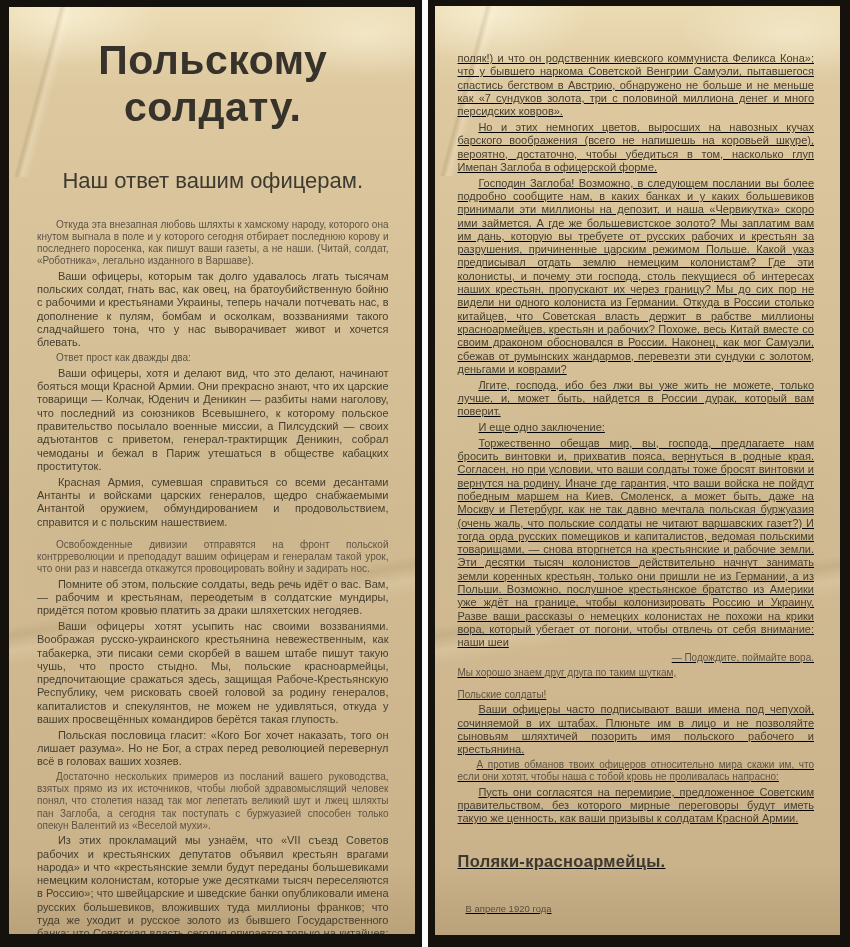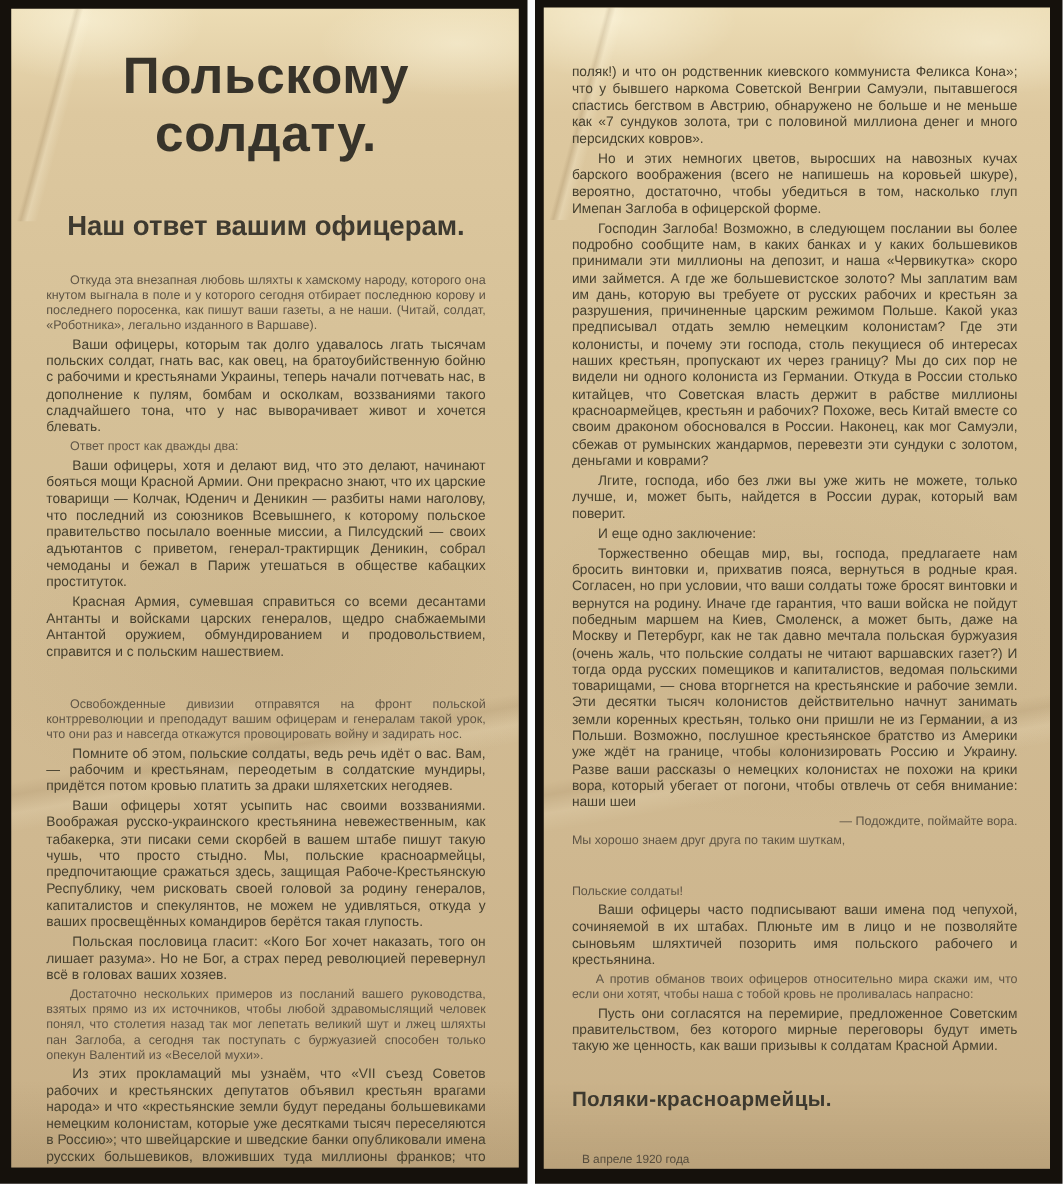--- a/index.html
+++ b/index.html
@@ -10,21 +10,21 @@
   html,body{margin:0;padding:0;}
   body{
     width:850px;height:947px;overflow:hidden;background:#fbfbfb;
     display:flex;gap:6px;
     font-family:"Liberation Sans","DejaVu Sans",sans-serif;
   }
   .page{
     position:relative;flex:1 1 0;height:947px;background:var(--frame);
   }
   .page-left{padding:7px 7px 13px 9px;}
-  .page-right{padding:6px 10px 12px 7px;}
+  .page-right{padding:6px 10px 12px 7px;text-decoration:underline;}
   .paper{
     position:relative;width:100%;height:100%;overflow:hidden;
     background:linear-gradient(180deg,var(--paper-hi) 0%,#ddc89f 9%,var(--paper) 34%,#cfb890 72%,var(--paper-lo) 100%);
   }
   
   .paper::before{
     content:"";position:absolute;inset:0;pointer-events:none;
     background:
       radial-gradient(ellipse 140px 70px at 14% 1%, rgba(255,250,228,.55), transparent 70%),
       radial-gradient(ellipse 160px 60px at 88% 3%, rgba(255,250,228,.45), transparent 70%),
@@ -37,30 +37,30 @@
     background:linear-gradient(105deg, transparent 30%, rgba(108,82,48,.14) 32%, rgba(255,248,224,.25) 35%, transparent 40%);
   }
   .paper-inner-left{position:relative;z-index:1;padding:26px 26px 0 28px;height:100%;}
   .paper-inner-right{position:relative;z-index:1;padding:46px 26px 0 23px;height:100%;}
 
   .doc-title{
     margin:4px 0 0 0;text-align:center;font-weight:bold;
     font-size:41px;letter-spacing:.5px;color:var(--ink-dark);
   }
   .doc-subtitle{
-    margin:37px 0 0 0;text-align:center;font-weight:bold;
+    margin:37px 0 0 0;text-align:center;font-weight:normal;
     font-size:22px;color:#3e3a30;
   }
   .doc-body{
     margin-top:25px;font-size:11px;line-height:1.21;
     color:var(--ink);text-align:justify;
   }
   .doc-body p.para{margin:0 0 2.5px 0;text-indent:1.9em;font-weight:500;}
   .doc-body p.muted{font-size:10px;color:var(--ink-muted);}
-  .doc-body p.spaced{margin-top:29px;}
+  .doc-body p.spaced{margin-top:10px;}
   .doc-body p.noindent{text-indent:0;}
   .doc-body p.quote{text-indent:3.6em;text-align:right;}
 
   .signature{
     margin:26px 10px 0 0;text-align:left;
     font-size:16.5px;font-weight:bold;color:#3d392f;letter-spacing:.3px;
   }
   .date-line{margin:32px 0 0 8px;font-size:9.5px;color:#564d3e;}
 </style>
 </head>

